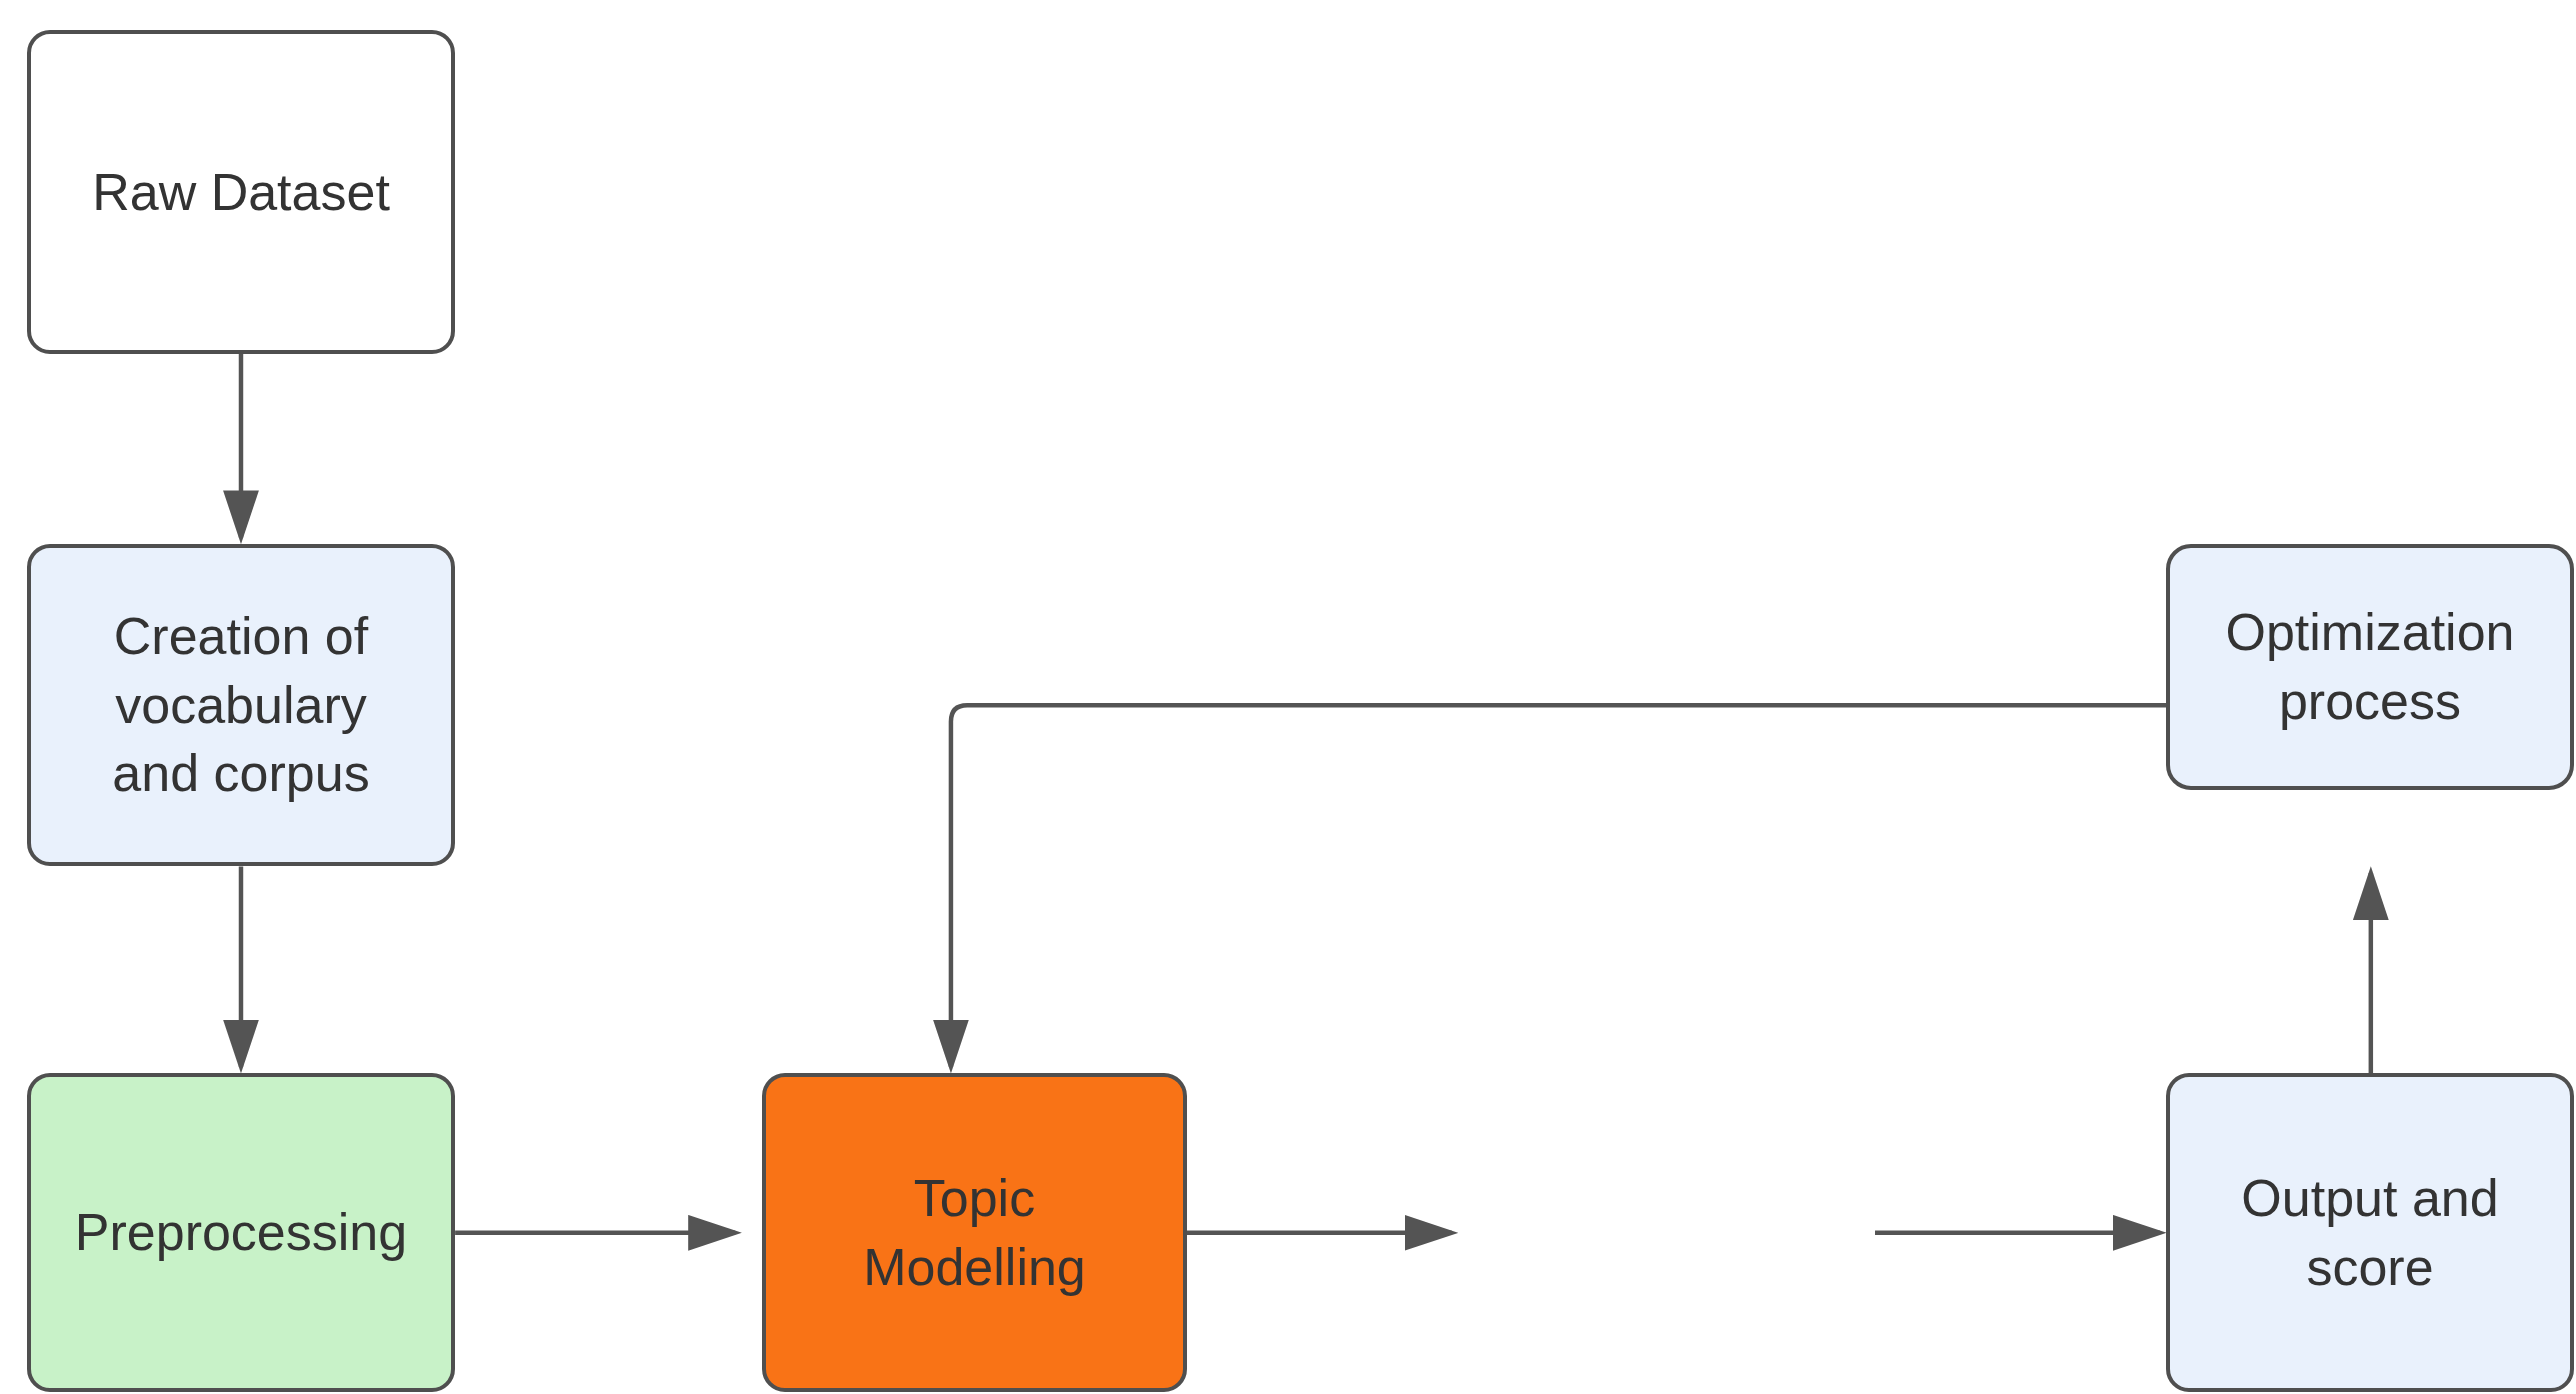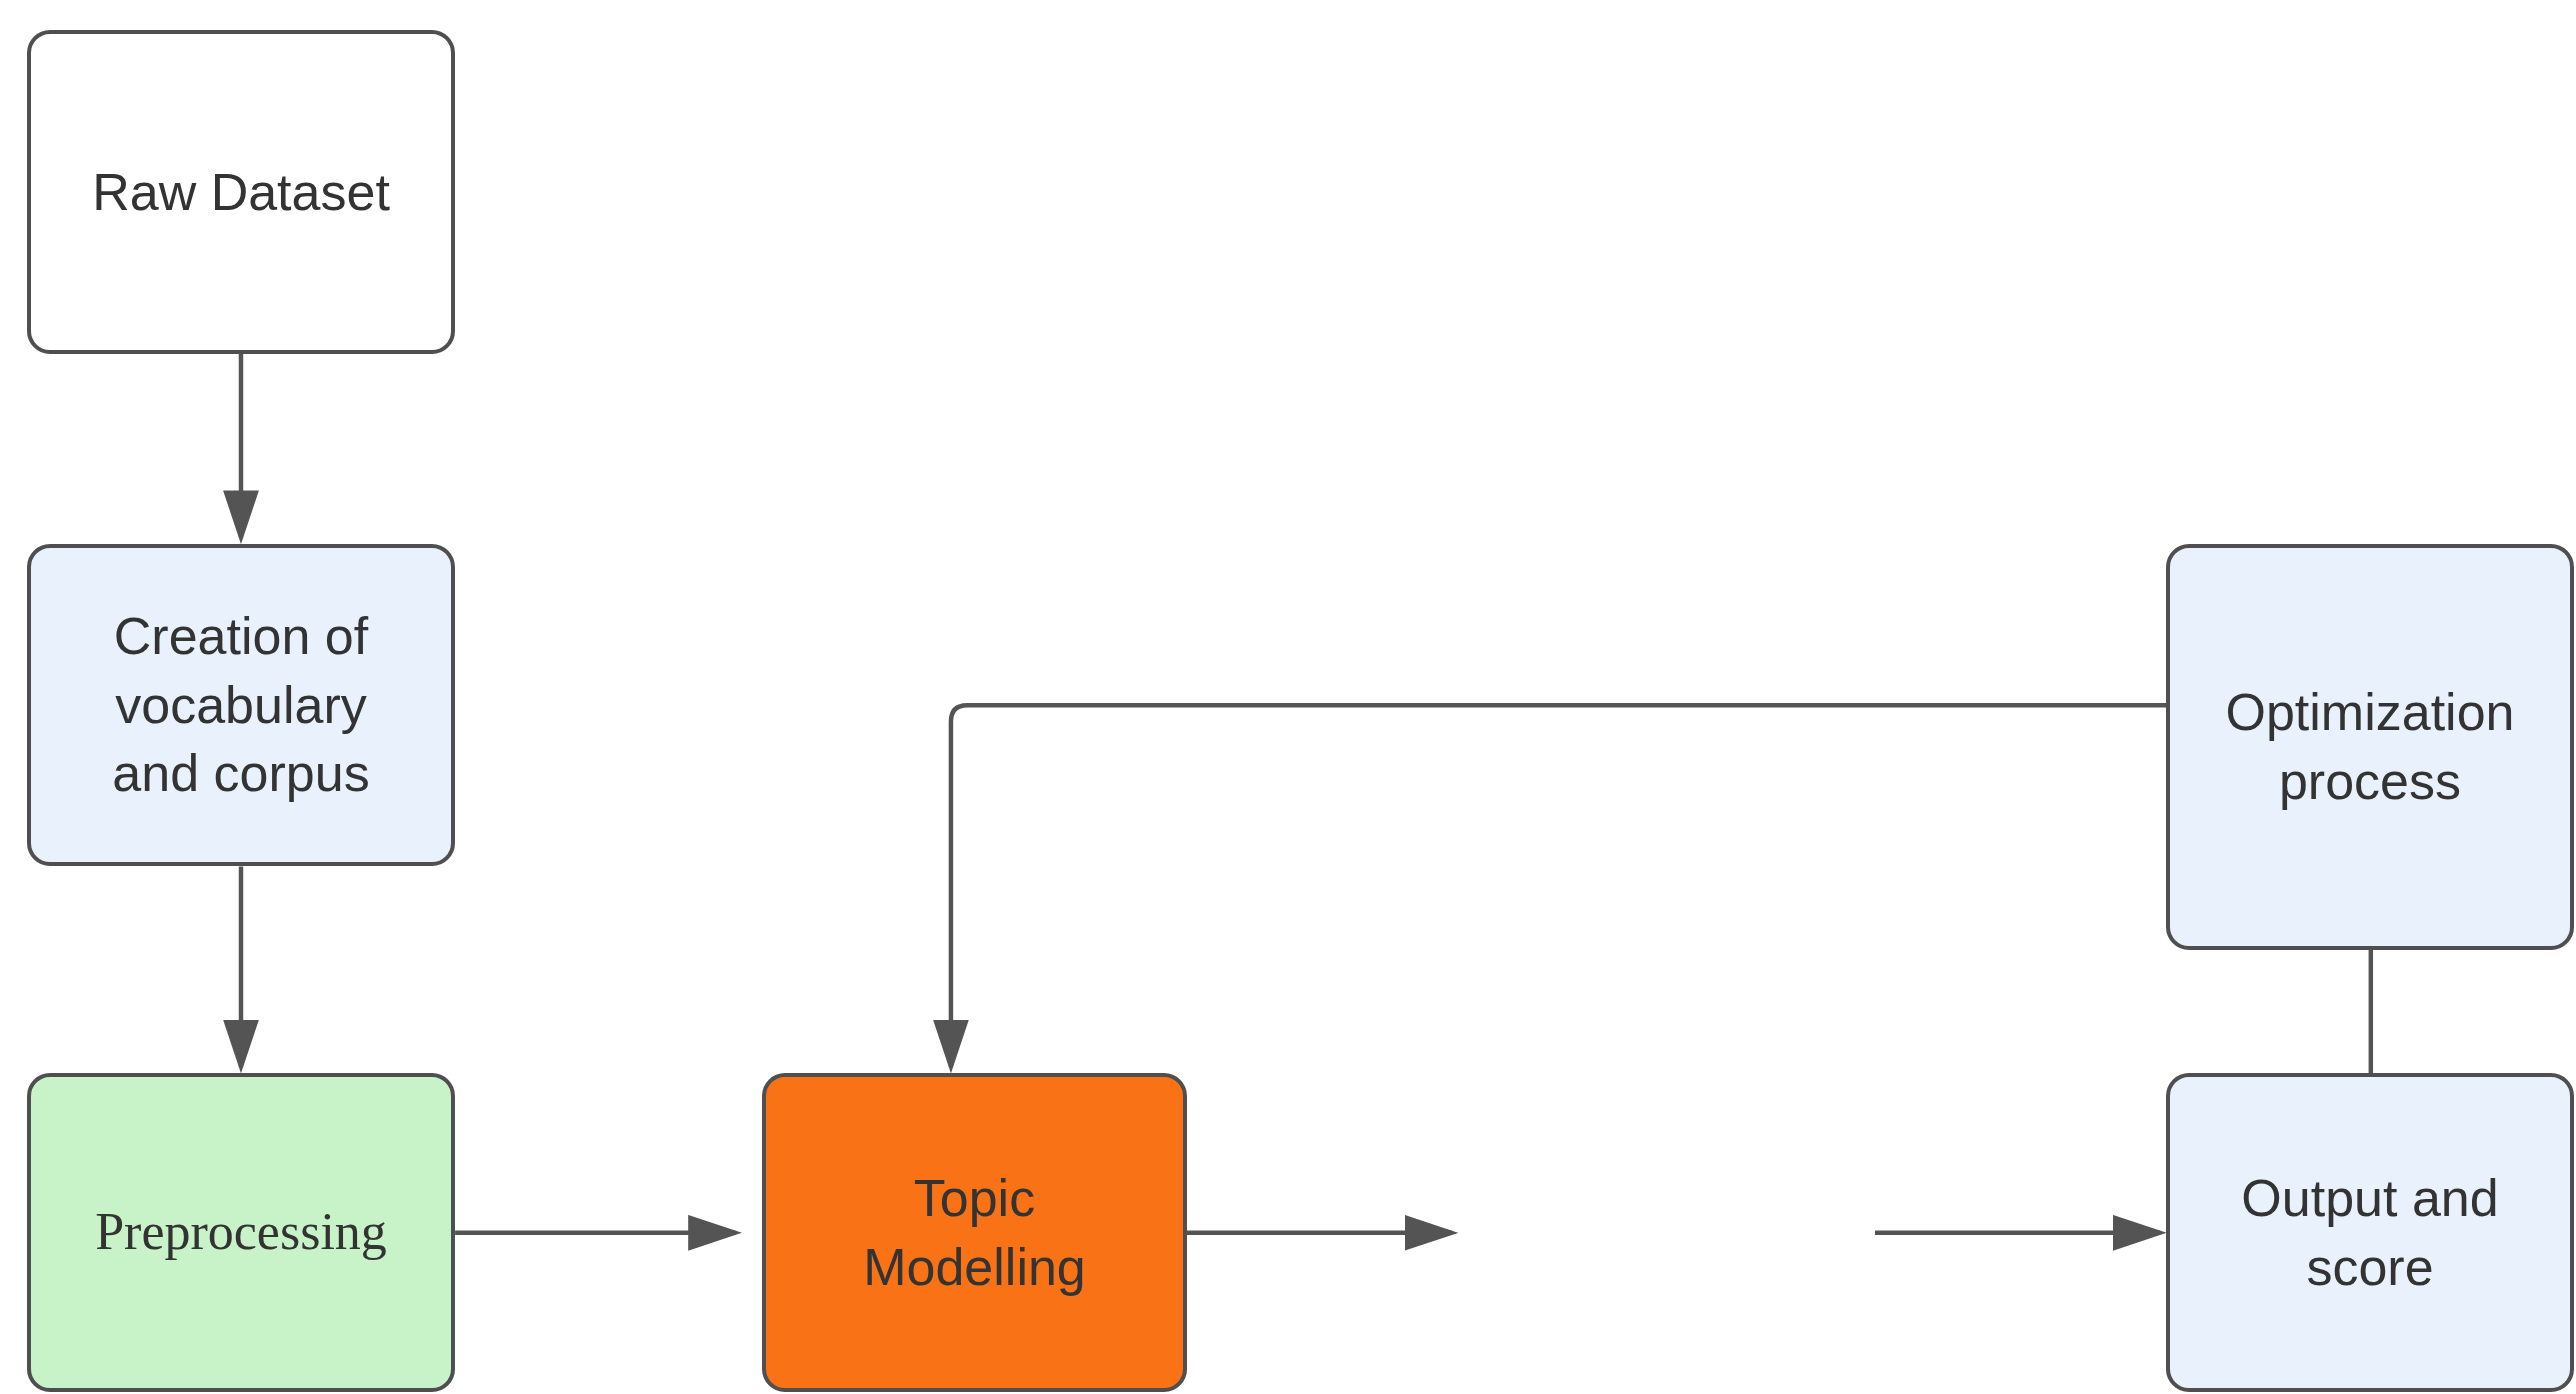--- a/index.html
+++ b/index.html
@@ -40,21 +40,21 @@
     line-height:1.32;
     white-space:pre-line;
   }
   
   #n-raw          {left:27px;  top:20.4px;   width:428px; height:324px;}
   #n-creation     {left:27px;  top:544px;  width:428px; height:322px;}
   #n-preprocess   {left:27px;  top:1073px; width:428px; height:319px;}
   #n-topic        {left:742px; top:1073px; width:425px; height:319px;}
   #n-evaluation   {left:1458px;top:1073px; width:417px; height:319px;}
   #n-output       {left:2166px;top:1073px; width:408px; height:319px;}
-  #n-optimization {left:2166px;top:544px;  width:408px; height:406px;}
+  #n-optimization {left:2166px;top:544px;  width:408px; height:246px;border-radius:25px;}
 </style>
 </head>
 <body>
 
 <div class="canvas">
 
   <svg class="edges" viewBox="0 0 3164 1713" xmlns="http://www.w3.org/2000/svg">
     <defs>
       <marker id="arrow" viewBox="0 0 12 8" refX="10.5" refY="4" markerWidth="12" markerHeight="8" orient="auto-start-reverse">
         <path d="M0,0 L12,4 L0,8 Z" style="fill:var(--line)"></path>
@@ -72,21 +72,21 @@
   <div class="node" id="n-raw" style="background-color: rgb(255, 255, 255); margin-top: 10px;">
     <span class="label">Raw Dataset</span>
   </div>
 
   <div class="node" id="n-creation" style="background-color: rgb(233, 241, 252);">
     <span class="label">Creation of
 vocabulary
 and corpus</span>
   </div>
 
-  <div class="node" id="n-preprocess" style="background-color: rgb(200, 242, 200); font-family: Liberation Serif, serif;">
+  <div class="node" id="n-preprocess" style="background-color: rgb(200, 242, 200);">
     <span class="label">Preprocessing</span>
   </div>
 
   <div class="node" id="n-topic" style="background-color: #f97316; margin-left: 20px;">
     <span class="label">Topic
 Modelling</span>
   </div>
 
 
   <div class="node" id="n-output" style="background-color: rgb(233, 241, 252); text-align: center;">

